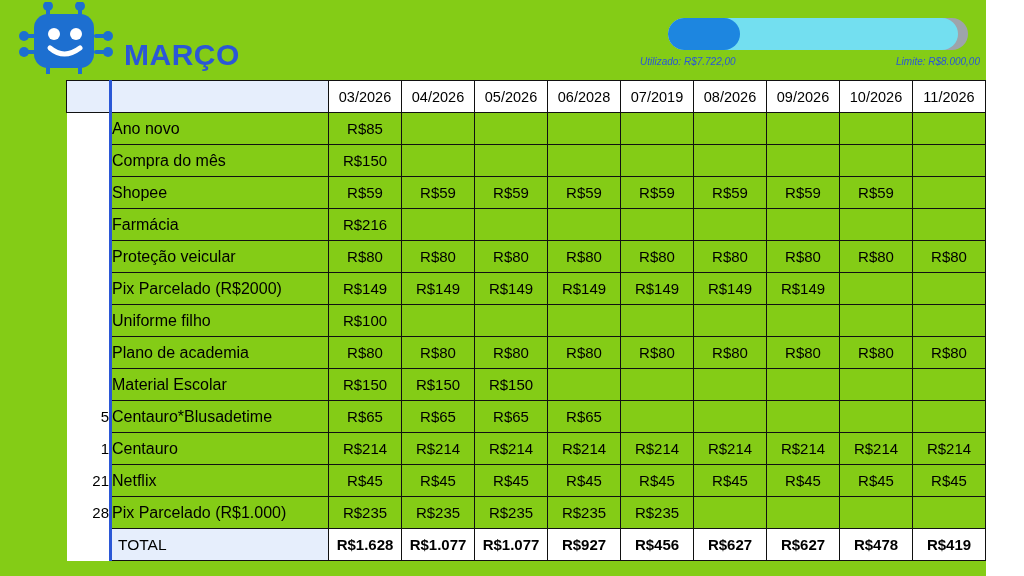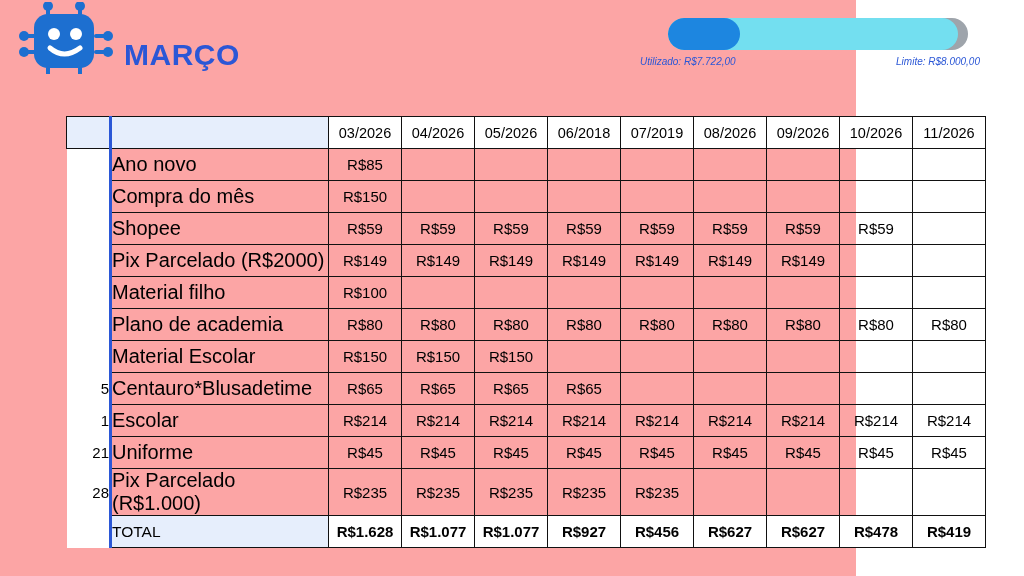--- a/index.html
+++ b/index.html
@@ -5,22 +5,22 @@
   * { box-sizing: border-box; }
   html, body {
     margin: 0; padding: 0;
     width: 1024px; height: 576px;
     background: #ffffff;
     font-family: "Liberation Sans", sans-serif;
     overflow: hidden;
   }
   #stage {
     position: relative;
-    width: 856px; height: 576px;
-    background: #fca5a5;
+    width: 986px; height: 576px;
+    background: #84cc16;
   }
 
   
   .logo-wrap {
     position: absolute;
     left: 18px; top: 2px;
     width: 96px; height: 72px;
   }
 
   
@@ -65,21 +65,20 @@
     font-size: 10px;
     font-style: italic;
     color: #2b57d6;
   }
 
   
   .table-wrap {
     position: absolute;
     left: 66px; top: 80px;
     width: 920px;
-    margin-top: 36px;
   }
   table.sheet {
     border-collapse: collapse;
     table-layout: fixed;
     width: 920px;
     font-size: 14.5px;
     color: #000;
   }
   table.sheet td, table.sheet th {
     border: 1px solid #111;
@@ -108,38 +107,39 @@
     border-top: none !important;
     border-bottom: none !important;
     border-right: 3px solid #2b57d6 !important;
     background: #ffffff;
     font-size: 15px;
   }
   .cell-desc {
     text-align: left;
     padding-left: 6px;
     border-left: none !important;
-    font-size: 20px;
+    font-size: 16px;
   }
   .cell-val {
     text-align: center;
     font-size: 15px;
   }
   .cell-val.empty { }
 
   .total-row td {
     background: #e6eefc;
     font-weight: bold;
   }
   .total-row .cell-day {
     background: #ffffff;
     border-right: 3px solid #2b57d6 !important;
   }
   .total-row .cell-desc {
     text-align: left;
+    padding-left: 6px;
     font-weight: normal;
     font-size: 15.5px;
     background: #e6eefc;
   }
   .total-row .cell-val {
     font-weight: bold;
     background: #ffffff;
   }
 </style>
 </head>
@@ -198,21 +198,21 @@
           <col class="c-month">
           <col class="c-month">
       </colgroup>
       <thead>
         <tr class="hdr-row" id="hdr-row">
           <td class="hdr-blank-left"></td>
           <td style="background:#e6eefc;border-left:none;"></td>
         <td class="hdr-month">03/2026</td>
             <td class="hdr-month">04/2026</td>
             <td class="hdr-month">05/2026</td>
-            <td class="hdr-month">06/2018</td>
+            <td class="hdr-month">06/2028</td>
             <td class="hdr-month">07/2019</td>
             <td class="hdr-month">08/2026</td>
             <td class="hdr-month">09/2026</td>
             <td class="hdr-month">10/2026</td>
             <td class="hdr-month">11/2026</td>
           </tr>
       </thead>
       <tbody id="tbody">
           <tr>
             <td class="cell-day"></td>
@@ -248,34 +248,60 @@
             <td class="cell-val">R$59</td>
             <td class="cell-val">R$59</td>
             <td class="cell-val">R$59</td>
             <td class="cell-val">R$59</td>
             <td class="cell-val">R$59</td>
             <td class="cell-val">R$59</td>
             <td class="cell-val empty"></td>
           </tr>
           <tr>
             <td class="cell-day"></td>
+            <td class="cell-desc">Farmácia</td>
+            <td class="cell-val">R$216</td>
+            <td class="cell-val empty"></td>
+            <td class="cell-val empty"></td>
+            <td class="cell-val empty"></td>
+            <td class="cell-val empty"></td>
+            <td class="cell-val empty"></td>
+            <td class="cell-val empty"></td>
+            <td class="cell-val empty"></td>
+            <td class="cell-val empty"></td>
+          </tr>
+          <tr>
+            <td class="cell-day"></td>
+            <td class="cell-desc">Proteção veicular</td>
+            <td class="cell-val">R$80</td>
+            <td class="cell-val">R$80</td>
+            <td class="cell-val">R$80</td>
+            <td class="cell-val">R$80</td>
+            <td class="cell-val">R$80</td>
+            <td class="cell-val">R$80</td>
+            <td class="cell-val">R$80</td>
+            <td class="cell-val">R$80</td>
+            <td class="cell-val">R$80</td>
+          </tr>
+          <tr>
+            <td class="cell-day"></td>
             <td class="cell-desc">Pix Parcelado (R$2000)</td>
             <td class="cell-val">R$149</td>
             <td class="cell-val">R$149</td>
             <td class="cell-val">R$149</td>
             <td class="cell-val">R$149</td>
             <td class="cell-val">R$149</td>
             <td class="cell-val">R$149</td>
             <td class="cell-val">R$149</td>
             <td class="cell-val empty"></td>
             <td class="cell-val empty"></td>
           </tr>
           <tr>
             <td class="cell-day"></td>
-            <td class="cell-desc">Material filho</td>
+            <td class="cell-desc">Uniforme filho</td>
             <td class="cell-val">R$100</td>
             <td class="cell-val empty"></td>
             <td class="cell-val empty"></td>
             <td class="cell-val empty"></td>
             <td class="cell-val empty"></td>
             <td class="cell-val empty"></td>
             <td class="cell-val empty"></td>
             <td class="cell-val empty"></td>
             <td class="cell-val empty"></td>
           </tr>
@@ -313,34 +339,34 @@
             <td class="cell-val">R$65</td>
             <td class="cell-val">R$65</td>
             <td class="cell-val empty"></td>
             <td class="cell-val empty"></td>
             <td class="cell-val empty"></td>
             <td class="cell-val empty"></td>
             <td class="cell-val empty"></td>
           </tr>
           <tr>
             <td class="cell-day">1</td>
-            <td class="cell-desc">Escolar</td>
+            <td class="cell-desc">Centauro</td>
             <td class="cell-val">R$214</td>
             <td class="cell-val">R$214</td>
             <td class="cell-val">R$214</td>
             <td class="cell-val">R$214</td>
             <td class="cell-val">R$214</td>
             <td class="cell-val">R$214</td>
             <td class="cell-val">R$214</td>
             <td class="cell-val">R$214</td>
             <td class="cell-val">R$214</td>
           </tr>
           <tr>
             <td class="cell-day">21</td>
-            <td class="cell-desc">Uniforme</td>
+            <td class="cell-desc">Netflix</td>
             <td class="cell-val">R$45</td>
             <td class="cell-val">R$45</td>
             <td class="cell-val">R$45</td>
             <td class="cell-val">R$45</td>
             <td class="cell-val">R$45</td>
             <td class="cell-val">R$45</td>
             <td class="cell-val">R$45</td>
             <td class="cell-val">R$45</td>
             <td class="cell-val">R$45</td>
           </tr>

